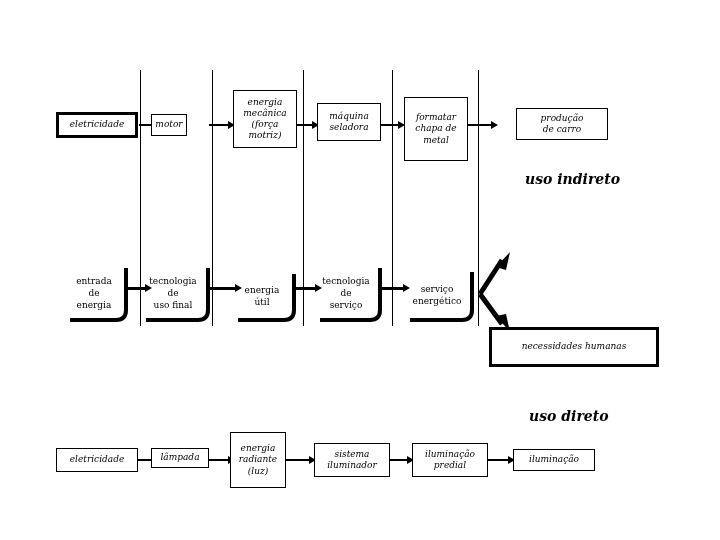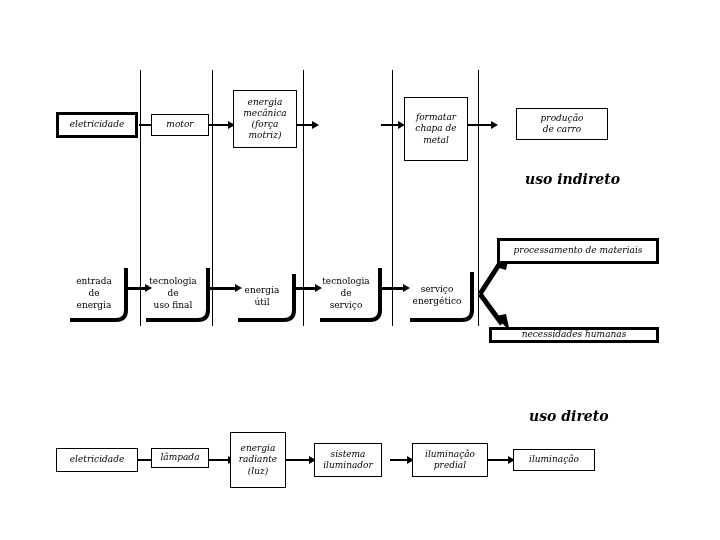--- a/index.html
+++ b/index.html
@@ -112,40 +112,44 @@
 
   <div class="box thick" style="left:56px; top:112px; width:82px; height:26px;">
     <span class="txt">eletricidade</span>
   </div>
 
   <div class="arrow" style="left:139px; top:112px; width:22px; height:26px;">
     <span class="shaft" style="width:16px;"></span>
       <span class="head"></span>
   </div>
 
-  <div class="box" style="left:151px; top:114px; width:58px; height:22px;">
+  <div class="box" style="left:151px; top:114px; width:36px; height:22px;">
     <span class="txt">motor</span>
   </div>
 
   <div class="arrow" style="left:209px; top:112px; width:26px; height:26px;">
     <span class="shaft" style="width:20px;"></span>
       <span class="head"></span>
   </div>
 
   <div class="box" style="left:233px; top:90px; width:64px; height:58px;">
     <span class="txt">energia
 mecânica
 (força motriz)</span>
   </div>
 
   <div class="arrow" style="left:297px; top:112px; width:22px; height:26px;">
     <span class="shaft" style="width:16px;"></span>
       <span class="head"></span>
   </div>
 
+  <div class="box" style="left:317px; top:103px; width:64px; height:38px;">
+    <span class="txt">máquina
+seladora</span>
+  </div>
 
   <div class="arrow" style="left:381px; top:112px; width:24px; height:26px;">
     <span class="shaft" style="width:18px;"></span>
       <span class="head"></span>
   </div>
 
   <div class="box" style="left:404px; top:97px; width:64px; height:64px;">
     <span class="txt">formatar
 chapa de
 metal</span>
@@ -226,25 +230,22 @@
 energético</span>
   </div>
 
   <svg class="branch" style="left:476px; top:236px; width:60px; height:110px;" width="60" height="110" viewBox="0 0 60 110">
     <path d="M 4 58 L 26 24" fill="none" stroke="#000000" stroke-width="5"></path>
     <path d="M 20 31 L 34 16 L 30 34 Z" fill="#000000"></path>
     <path d="M 4 58 L 26 88" fill="none" stroke="#000000" stroke-width="5"></path>
     <path d="M 20 80 L 34 96 L 30 78 Z" fill="#000000"></path>
   </svg>
 
-  <div class="box thick" style="left:497px; top:238px; width:162px; height:26px;">
-    <span class="txt">processamento de materiais</span>
-  </div>
-
-  <div class="box thick" style="left:489px; top:327px; width:170px; height:16px;">
+
+  <div class="box thick" style="left:489px; top:327px; width:170px; height:40px;">
     <span class="txt">necessidades humanas</span>
   </div>
 
   <div class="caption" style="left:529px; top:408px;">uso direto</div>
 
   <div class="box" style="left:56px; top:448px; width:82px; height:24px;">
     <span class="txt">eletricidade</span>
   </div>
 
   <div class="arrow" style="left:138px; top:448px; width:22px; height:24px;">
@@ -265,21 +266,21 @@
     <span class="txt">energia
 radiante
 (luz)</span>
   </div>
 
   <div class="arrow" style="left:286px; top:448px; width:30px; height:24px;">
     <span class="shaft" style="width:24px;"></span>
       <span class="head"></span>
   </div>
 
-  <div class="box" style="left:314px; top:443px; width:68px; height:34px;">
+  <div class="box" style="left:314px; top:443px; width:76px; height:34px;">
     <span class="txt">sistema
 iluminador</span>
   </div>
 
   <div class="arrow" style="left:390px; top:448px; width:24px; height:24px;">
     <span class="shaft" style="width:18px;"></span>
       <span class="head"></span>
   </div>
 
   <div class="box" style="left:412px; top:443px; width:76px; height:34px;">

